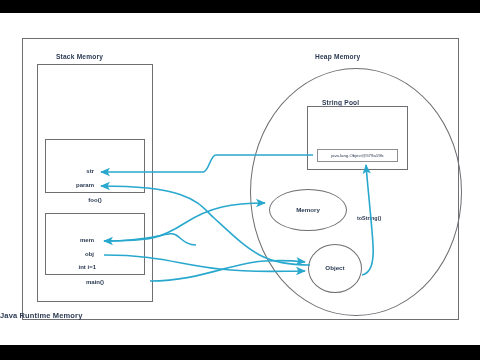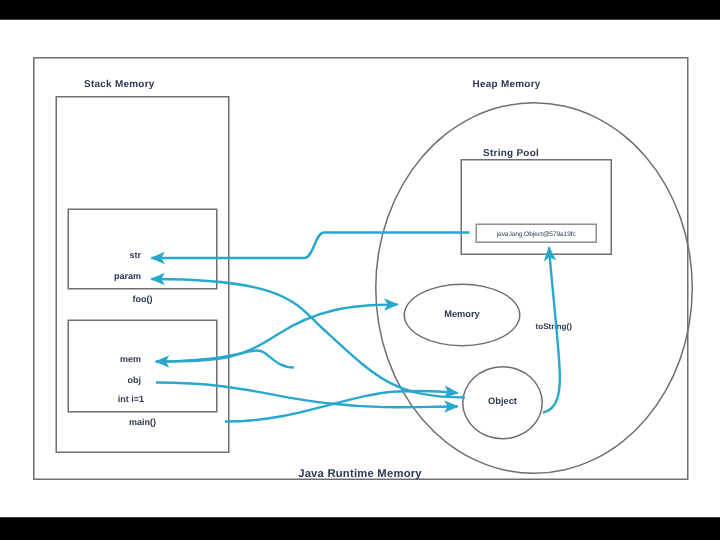--- a/index.html
+++ b/index.html
@@ -50,21 +50,21 @@
     border: 1px solid #6e6e73;
     box-sizing: border-box;
     background: transparent;
   }
 
   .caption {
     position: absolute;
     left: 0;
     top: 311px;
     width: 480px;
-    text-align: center;
+    text-align: left;
     font-size: 7.5px;
     font-weight: bold;
     color: #2b3a52;
     letter-spacing: .15px;
   }
 
   
   .section-title {
     position: absolute;
     font-size: 6.6px;

